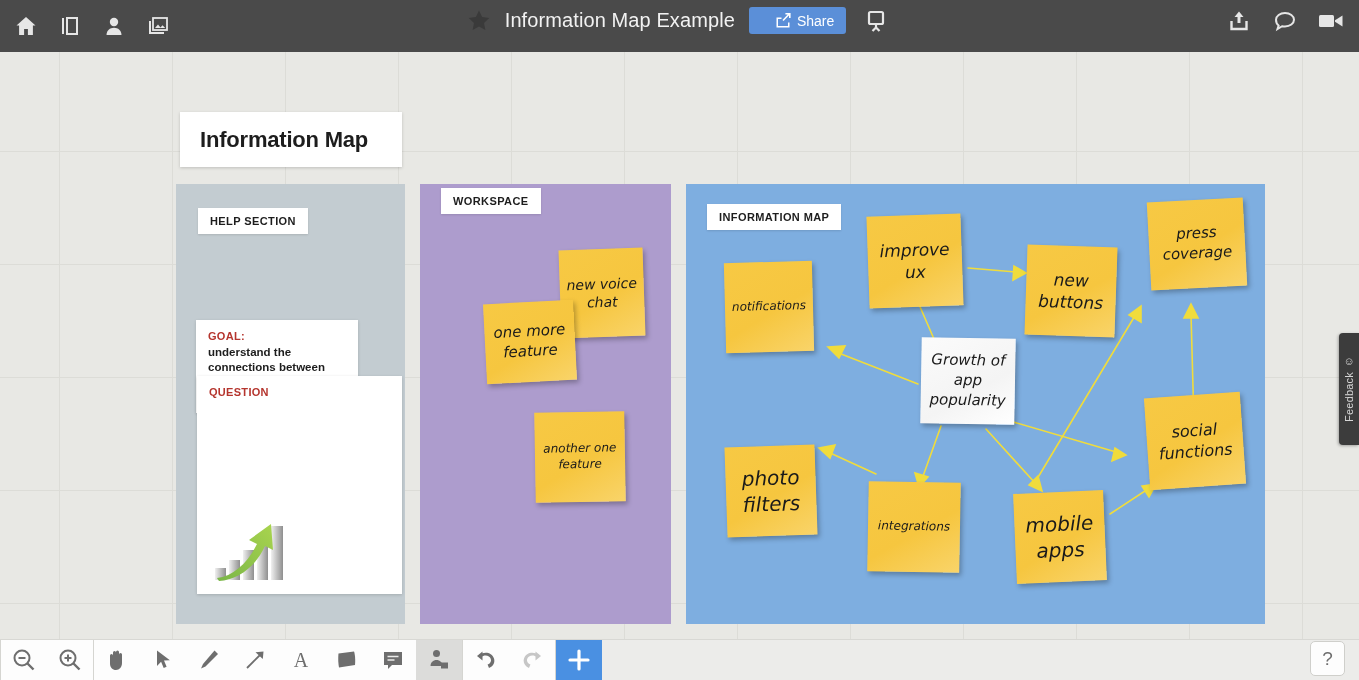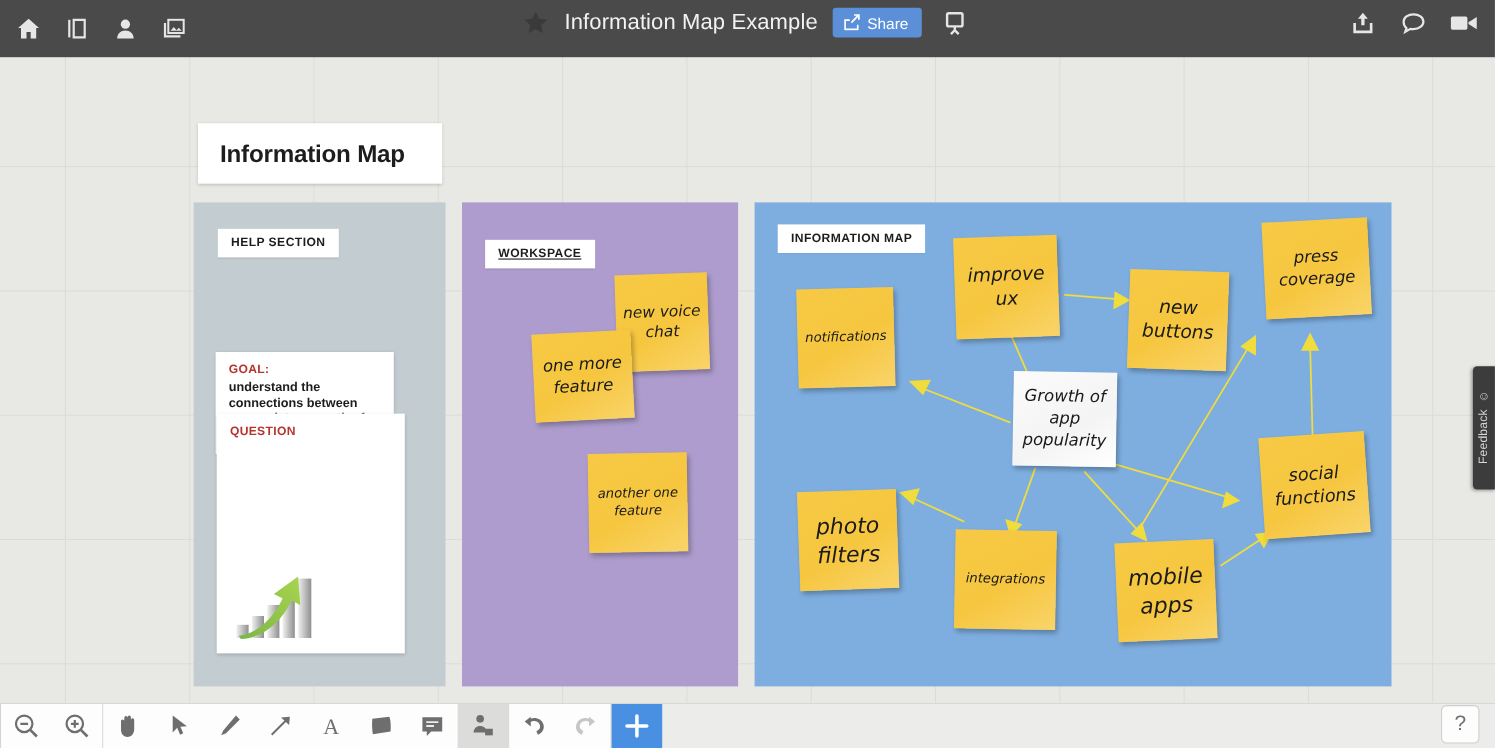--- a/index.html
+++ b/index.html
@@ -31,21 +31,21 @@
     pointer-events: none;
   }
   #topbar-center > * { pointer-events: auto; }
   #doc-title {
     color: #f2f2f2; font-size: 20px; font-weight: 400;
     letter-spacing: .1px; white-space: nowrap;
   }
   #star-btn { cursor: pointer; display: flex; align-items: center; }
   #share-btn {
     background: #5b8fd8; color: #fff; font-size: 14px;
-    border-radius: 3px; height: 27px; padding: 0 12px 0 9px;
+    border-radius: 3px; height: 27px; padding: 0 12px 0 26px;
     display: flex; align-items: center; gap: 6px; cursor: pointer;
     border: none;
     font-family: "Liberation Sans", sans-serif;
   }
   #present-btn { cursor: pointer; display: flex; align-items: center; padding: 0 4px; }
   #topbar-right {
     position: absolute; right: 10px; top: 0; height: 41px;
     display: flex; align-items: center; gap: 10px;
   }
 
@@ -88,21 +88,21 @@
 
   
   .help-card {
     position: absolute; background: #fff;
     box-shadow: 0 1px 3px rgba(0,0,0,.16);
     padding: 10px 12px;
   }
   .card-kicker { color: #b5352e; font-size: 11px; font-weight: bold; letter-spacing: .3px; }
   .card-body { font-size: 11.5px; font-weight: bold; color: #1d1d1d; line-height: 14.6px; margin-top: 3px; }
   #goal-card { left: 20px; top: 108px; width: 162px; margin-top: 28px; }
-  #question-card { left: 21px; top: 192px; width: 171px; height: 218px; }
+  #question-card { left: 21px; top: 192px; width: 205px; height: 218px; }
   #question-card .card-body { margin-top: 22px; margin-left: 18px; font-size: 12px; line-height: 16px; }
 
   
   #growth-img { position: absolute; left: 16px; bottom: 12px; width: 92px; height: 80px; }
 
   
   .sticky {
     position: absolute;
     background: linear-gradient(150deg, #f7c944 0%, #f6c63f 55%, #f9d46a 100%);
     box-shadow: 2px 3px 5px rgba(0,0,0,.28);
@@ -285,21 +285,21 @@
           <rect x="16" y="58" width="11" height="20" fill="url(#barg)"></rect>
           <rect x="30" y="48" width="11" height="30" fill="url(#barg)"></rect>
           <rect x="44" y="38" width="11" height="40" fill="url(#barg)"></rect>
           <rect x="58" y="24" width="12" height="54" fill="url(#barg)"></rect>
           <path d="M4 76 C20 74 34 62 44 42 L36 38 L58 22 L60 48 L52 44 C42 66 24 78 6 79 Z" fill="url(#arrg)"></path>
         </svg>
       </div>
     </div>
 
     <div class="panel" id="panel-work">
-      <div class="panel-label" style="left:21px; top:34px;text-decoration:underline;">WORKSPACE</div>
+      <div class="panel-label" style="left:21px; top:4px;">WORKSPACE</div>
 
       <div class="sticky" style="left:140px; top:65px; width:84px; height:88px; font-size:14px; transform:rotate(-2deg);">new voice chat</div>
       <div class="sticky" style="left:65px; top:118px; width:90px; height:80px; font-size:15px; transform:rotate(-3deg);">one more feature</div>
       <div class="sticky" style="left:115px; top:228px; width:90px; height:90px; font-size:12px; transform:rotate(-1deg);">another one feature</div>
     </div>
 
     <div class="panel" id="panel-map">
       <div class="panel-label" style="left:21px; top:20px;">INFORMATION MAP</div>
 
       <svg id="map-arrows" viewBox="0 0 579 440">

